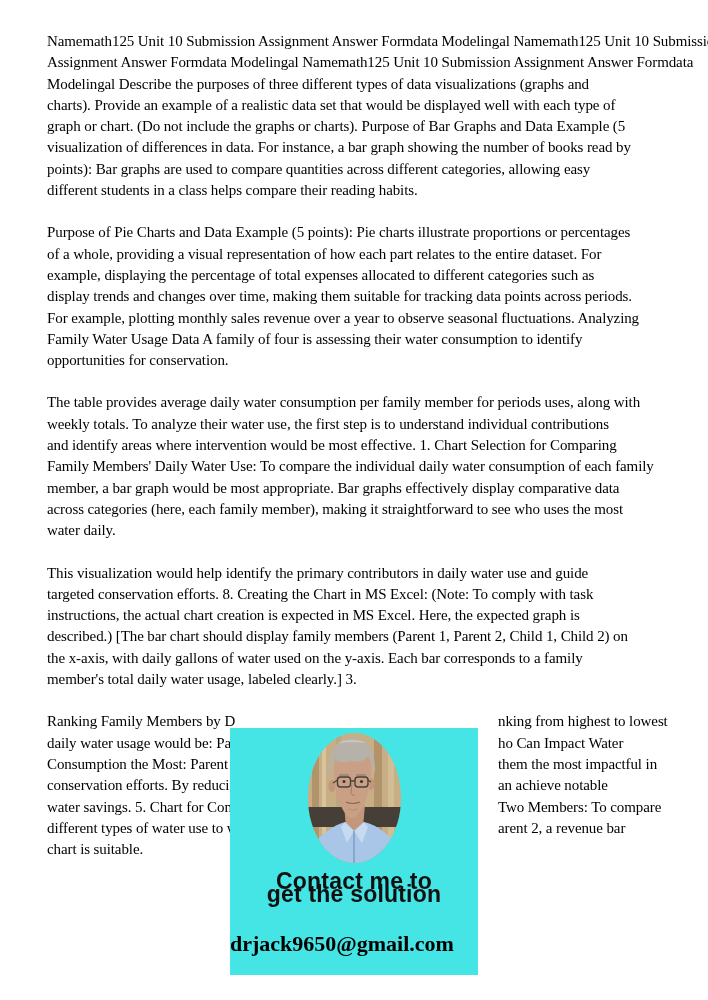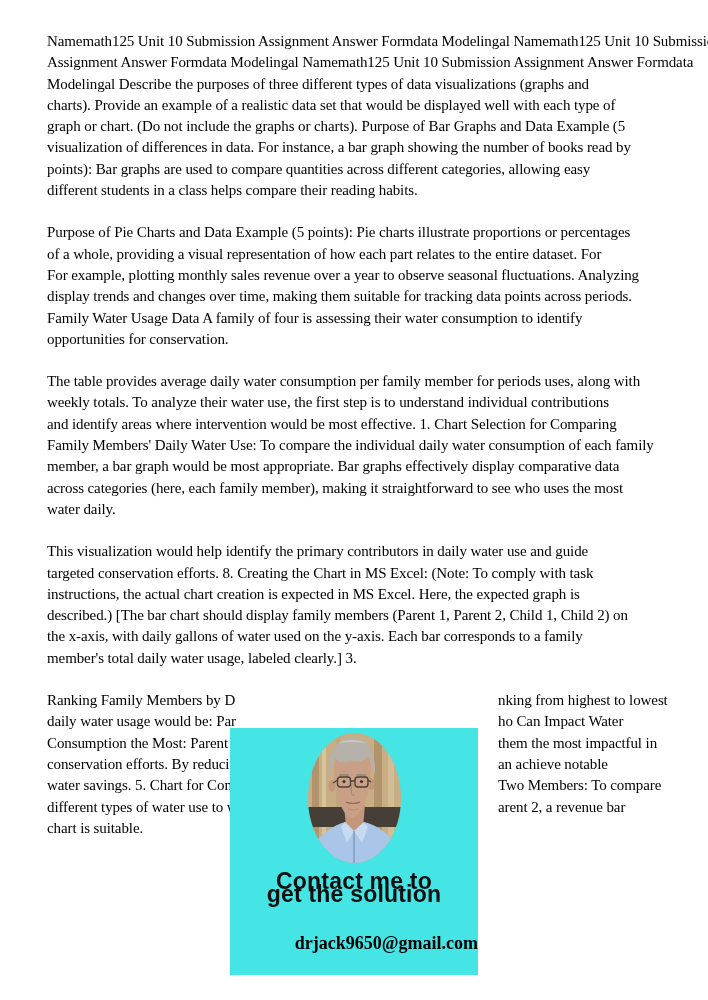--- a/index.html
+++ b/index.html
@@ -45,25 +45,25 @@
     font-family: "Liberation Sans", sans-serif;
     font-weight: bold;
     font-size: 23px; line-height: 25px;
     color: #101010;
     letter-spacing: 0.2px;
   }
   .promo-line1 { top: 141px; }
   .promo-line2 { top: 154px; }
   .promo-email {
     position: absolute; left: 0; width: 100%;
-    text-align: right;
+    text-align: left;
     top: 203px;
     font-family: "Liberation Serif", serif;
     font-weight: bold;
-    font-size: 18px; line-height: 25px;
+    font-size: 22px; line-height: 25px;
     color: #000000;
   }
 </style>
 </head>
 <body>
 
 <div class="page">
   <div class="content">
 
     <div class="para">
@@ -73,22 +73,23 @@
       <div class="line">charts). Provide an example of a realistic data set that would be displayed well with each type of</div>
       <div class="line">graph or chart. (Do not include the graphs or charts). Purpose of Bar Graphs and Data Example (5</div>
       <div class="line">visualization of differences in data. For instance, a bar graph showing the number of books read by</div>
       <div class="line">points): Bar graphs are used to compare quantities across different categories, allowing easy</div>
       <div class="line">different students in a class helps compare their reading habits.</div>
     </div>
 
     <div class="para">
       <div class="line">Purpose of Pie Charts and Data Example (5 points): Pie charts illustrate proportions or percentages</div>
       <div class="line">of a whole, providing a visual representation of how each part relates to the entire dataset. For</div>
+      <div class="line">example, displaying the percentage of total expenses allocated to different categories such as</div>
+      <div class="line">display trends and changes over time, making them suitable for tracking data points across periods.</div>
       <div class="line">For example, plotting monthly sales revenue over a year to observe seasonal fluctuations. Analyzing</div>
-      <div class="line">display trends and changes over time, making them suitable for tracking data points across periods.</div>
       <div class="line">Family Water Usage Data A family of four is assessing their water consumption to identify</div>
       <div class="line">opportunities for conservation.</div>
     </div>
 
     <div class="para">
       <div class="line">The table provides average daily water consumption per family member for periods uses, along with</div>
       <div class="line">weekly totals. To analyze their water use, the first step is to understand individual contributions</div>
       <div class="line">and identify areas where intervention would be most effective. 1. Chart Selection for Comparing</div>
       <div class="line">Family Members' Daily Water Use: To compare the individual daily water consumption of each family</div>
       <div class="line">member, a bar graph would be most appropriate. Bar graphs effectively display comparative data</div>

